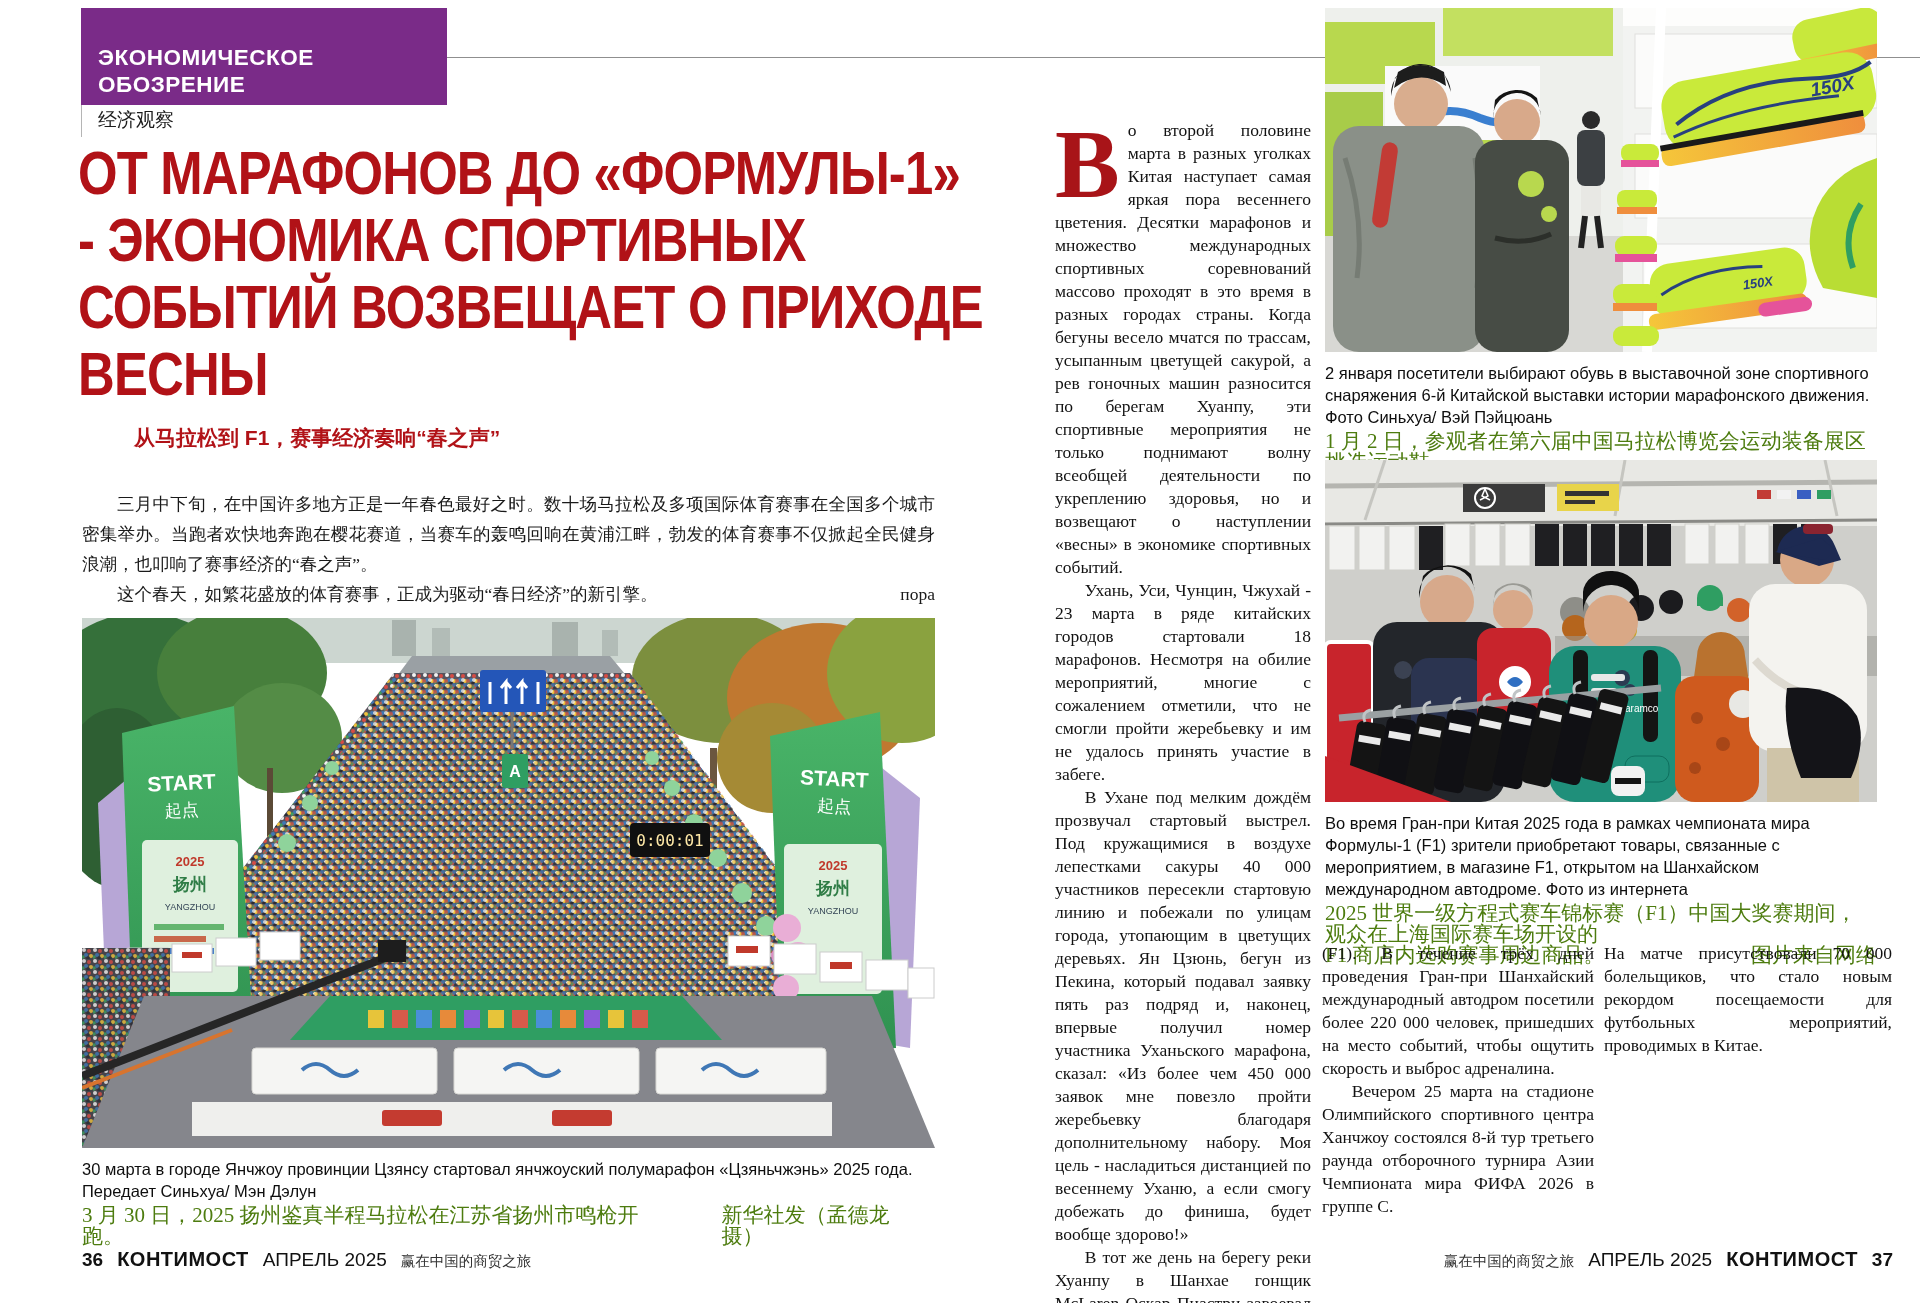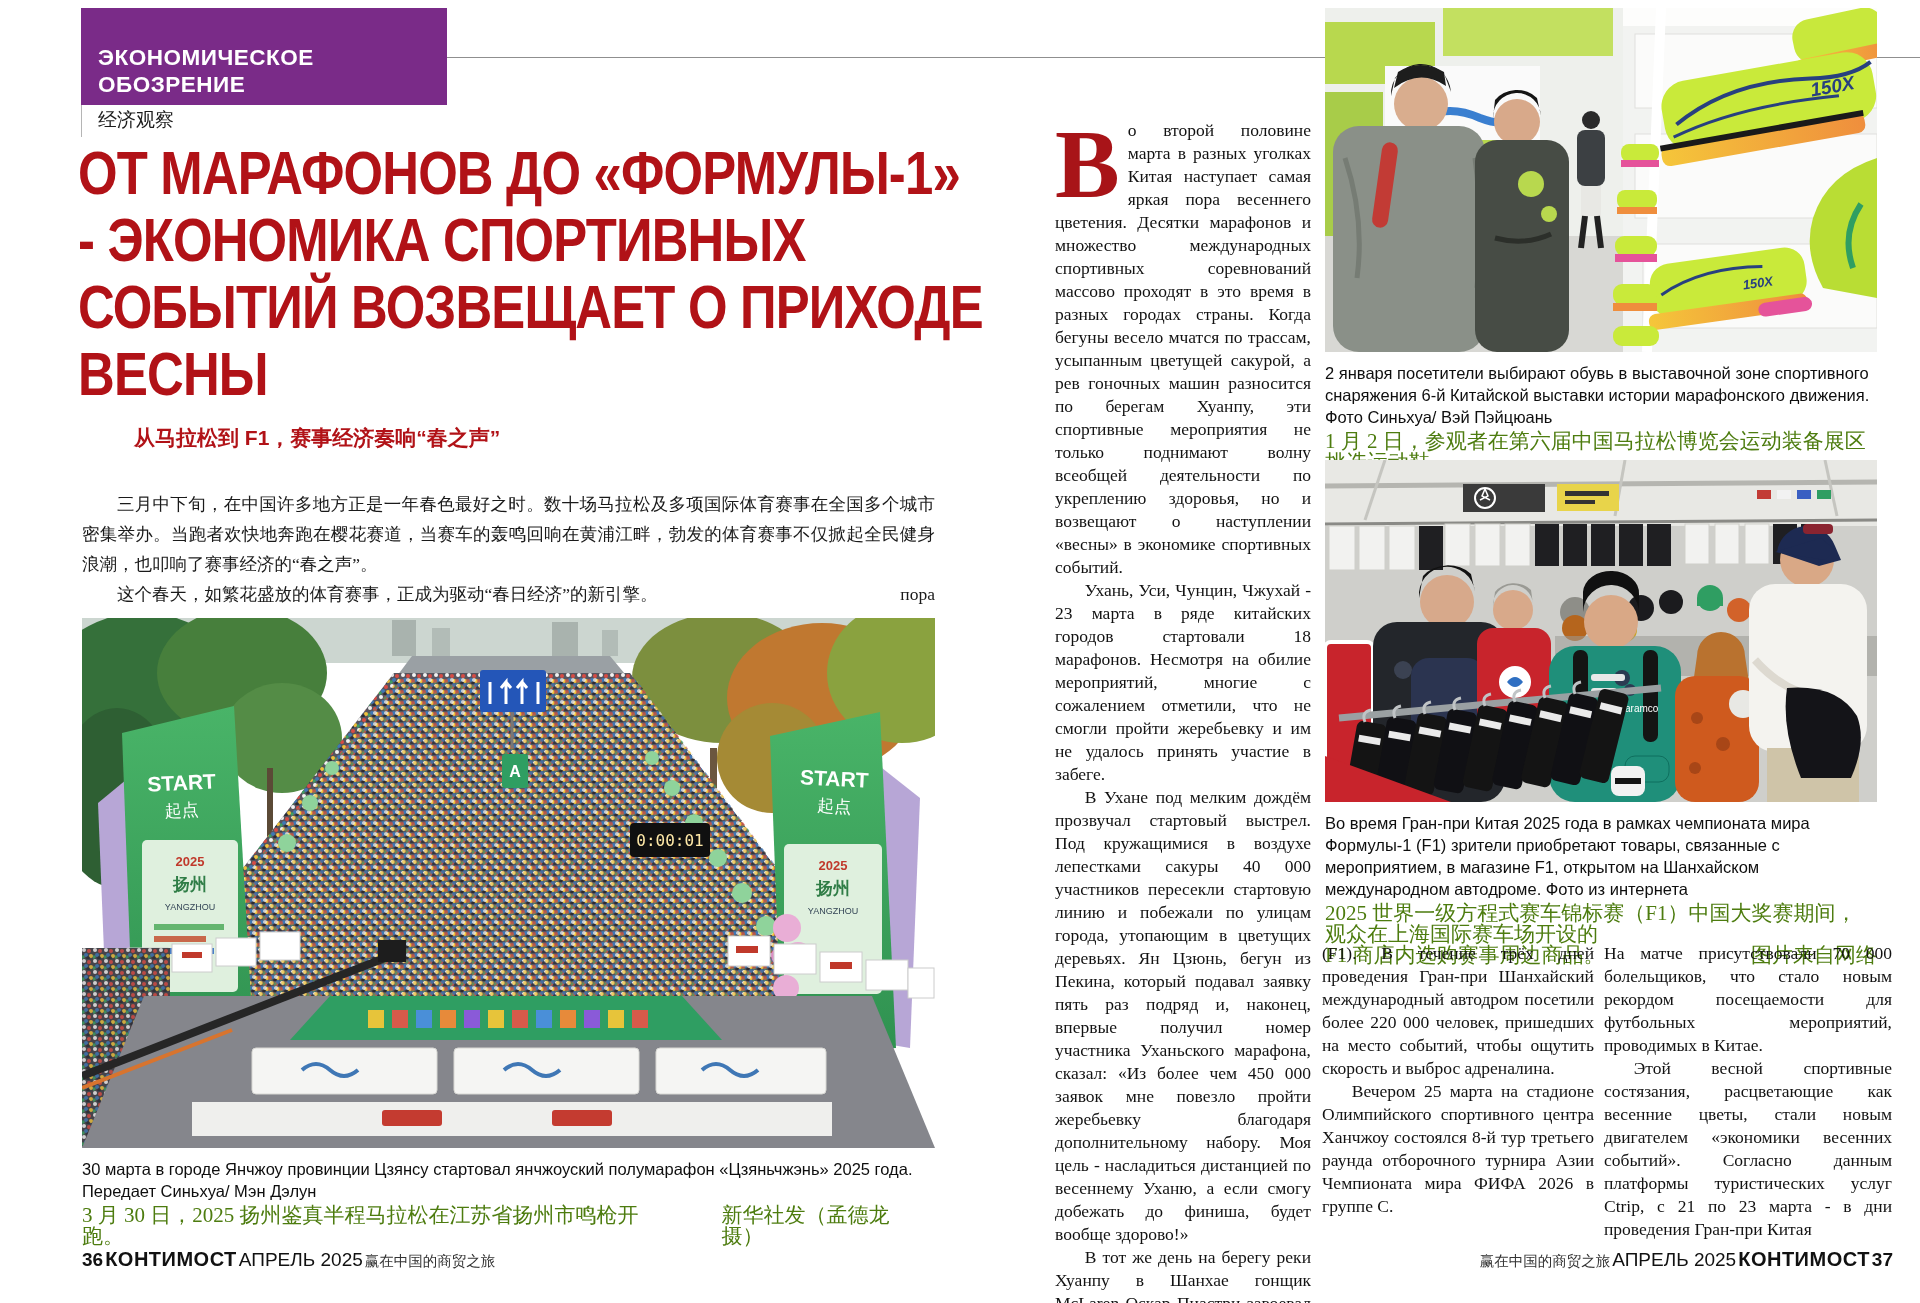--- a/index.html
+++ b/index.html
@@ -33,21 +33,21 @@
   .col{position:absolute;font-family:"Liberation Serif",serif;font-size:17.5px;line-height:23px;
        text-align:justify;color:#121212;z-index:2;}
   .col p{margin:0;text-indent:1.7em;}
   .col p.first{text-indent:0;}
   .dropcap{float:left;font-family:"Liberation Serif",serif;font-weight:700;color:#a81418;
            font-size:97px;line-height:80px;padding:6px 8px 0 0;}
   .col-main{left:1055px;top:119px;width:256px;}
   .col-b2{left:1322px;top:942px;width:272px;}
   .col-b3{left:1604px;top:942px;width:288px;}
   
-  .footer{position:absolute;top:1248px;display:flex;align-items:baseline;gap:2px;z-index:2;}
+  .footer{position:absolute;top:1248px;display:flex;align-items:baseline;gap:14px;z-index:2;}
   .footer .folio{font-weight:700;font-size:19px;}
   .footer .mag{font-weight:700;font-size:20px;letter-spacing:.5px;}
   .footer .issue{font-size:19px;}
   .footer .tagline{font-family:"Liberation Serif",serif;font-size:14.5px;color:#333;}
   .footer-left{left:82px;}
   .footer-right{left:1325px;width:568px;justify-content:flex-end;}
 </style>
 </head>
 <body>
 
@@ -518,21 +518,20 @@
       <span>图片来自网络</span>
     </div>
   </div>
 
   <div class="col col-b2">
     <p class="first">(F1). В течение трёх дней проведения Гран-при Шанхайский международный автодром посетили более 220 000 человек, пришедших на место событий, чтобы ощутить скорость и выброс адреналина.</p>
     <p>Вечером 25 марта на стадионе Олимпийского спортивного центра Ханчжоу состоялся 8-й тур третьего раунда отборочного турнира Азии Чемпионата мира ФИФА 2026 в группе C.</p>
   </div>
   <div class="col col-b3">
     <p class="first">На матче присутствовали 70 000 болельщиков, что стало новым рекордом посещаемости для футбольных мероприятий, проводимых в Китае.</p>
-    <p>Этой весной спортивные состязания, расцветающие как весенние цветы, стали новым двигателем «экономики весенних событий». Согласно данным платформы туристических услуг Ctrip, с 21 по 23 марта - в дни проведения Гран-при Китая</p>
   </div>
 
   <div class="footer footer-left">
     <span class="folio">36</span>
     <span class="mag">КОНТИМОСТ</span>
     <span class="issue">АПРЕЛЬ 2025</span>
     <span class="tagline">赢在中国的商贸之旅</span>
   </div>
   <div class="footer footer-right">
     <span class="tagline">赢在中国的商贸之旅</span>

